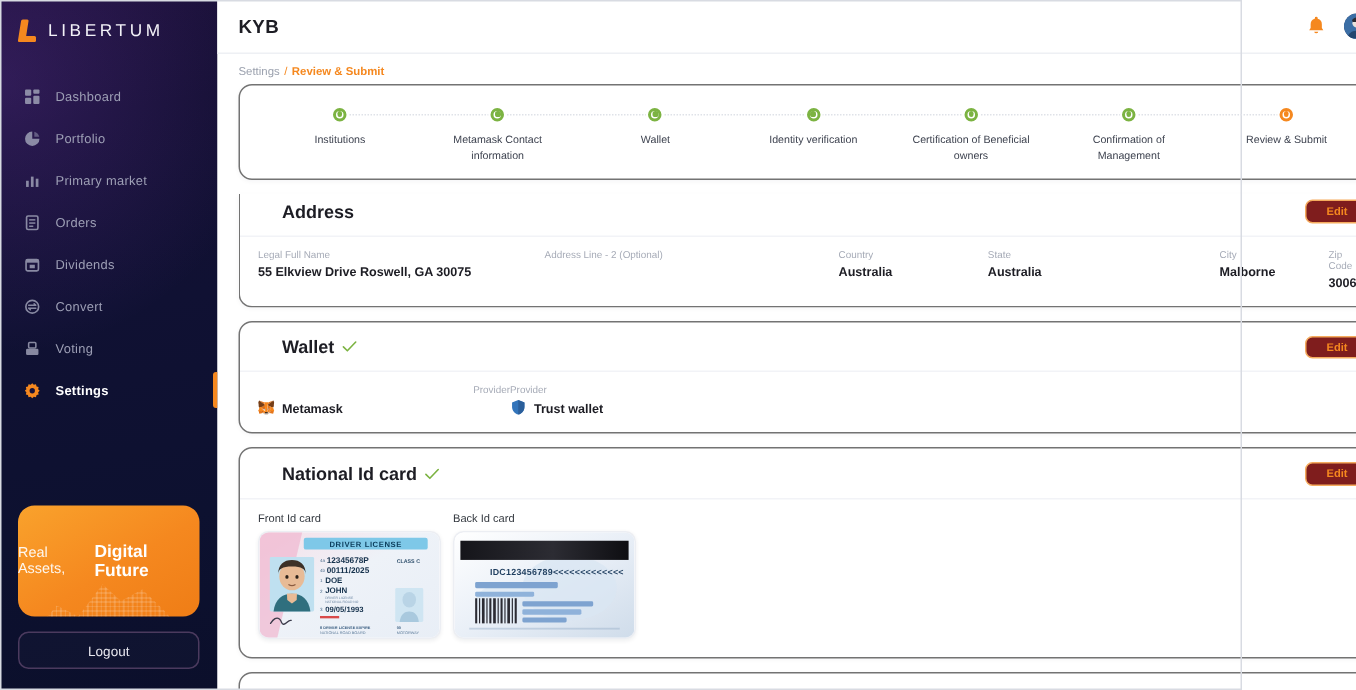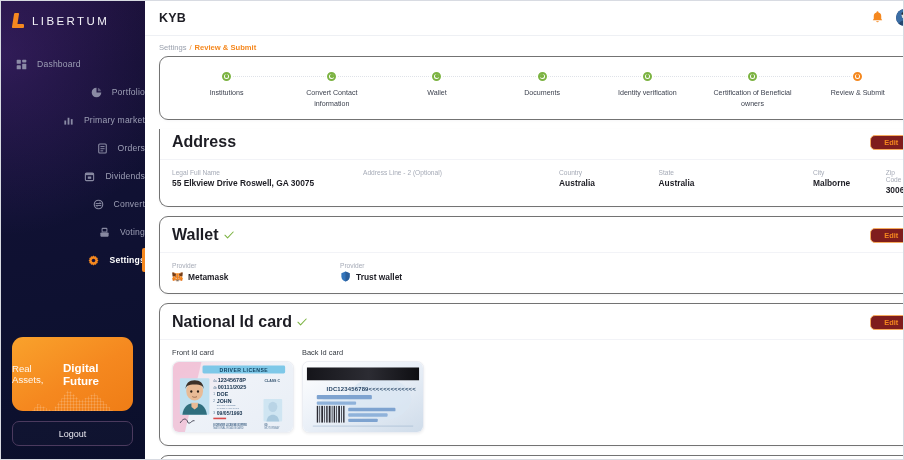--- a/index.html
+++ b/index.html
@@ -1,21 +1,21 @@
 <!DOCTYPE html>
 <html><head>
 <meta charset="utf-8">
 <style>
   * { box-sizing: border-box; margin: 0; padding: 0; }
   html, body {
     width: 904px; height: 460px;
     font-family: "Liberation Sans", sans-serif;
     background: #ffffff; overflow: hidden;
   }
-  .app { display: flex; width: 904px; height: 460px; position: relative; }
+  .app { display: flex; width: 828px; height: 460px; position: relative; }
 
   
   .sidebar {
     width: 145px; height: 460px; flex: 0 0 145px;
     background: linear-gradient(170deg,#1a1038 0%,#130f32 18%,#101133 45%,#0d1130 75%,#0b0f2b 100%);
     position: relative; overflow: hidden;
     display: flex; flex-direction: column;
   }
   .sidebar::after{
     content:""; position:absolute; left:0; top:0; width:100%; height:100%;
@@ -33,21 +33,21 @@
     color:#f3f2f8; font-size:11.5px; letter-spacing:2.4px; font-weight:400;
   }
 
   .nav { margin-top:22px; position:relative; z-index:2; }
   .nav-item {
     display:flex; align-items:center; gap:10px;
     height:28px; padding-left:16px; position:relative;
     color:#9d9fb5; font-size:8.6px; letter-spacing:.2px;
     margin-bottom:0;
   }
-  .nav-item + .nav-item { margin-top: 0; justify-content: flex-end; }
+  .nav-item + .nav-item { margin-top: 0; }
   .nav-label{ white-space:nowrap; }
   .nav-item.active .nav-label { color:#ffffff; font-weight:600; }
   .nav-item.active::after{
     content:""; position:absolute; right:0; top:2px; bottom:2px; width:3px;
     background:#f5881f; border-radius:2px 0 0 2px;
   }
   .nav-ico { width:11px; height:11px; flex:0 0 11px; display:block; opacity:.85; }
   .nav-item.active .nav-ico { opacity:1; }
 
   .promo {
@@ -126,40 +126,40 @@
   .step-label {
     margin-top:5px; font-size:7.1px; color:#3d424f; text-align:center; line-height:1.5;
     max-width:88px;
   }
 
   
   .sec-head {
     display:flex; align-items:center; padding:9px 12px 8px 12px;
     border-bottom:1px solid #f2f3f7; position:relative;
   }
-  .sec-title { font-size:16px; font-weight:700; color:#1d1d24; display:flex; align-items:center; gap:5px;}
+  .sec-title { font-size:12px; font-weight:700; color:#1d1d24; display:flex; align-items:center; gap:5px;margin-left:16px;}
   .check { width:10px; height:8px; display:block; }
   .edit-btn {
     margin-left:auto; border:1px solid #f5ab5e; color:#f5881f; background:#7f1d1d;
     font-size:7.4px; font-weight:700; border-radius:5px; padding:3px 13px; line-height:1;
   }
 
   .fields { display:flex; padding:9px 12px 11px 12px; }
   .field { display:flex; flex-direction:column; gap:2px; }
   .f-label { font-size:6.6px; color:#a6abb7; }
   .f-value { font-size:8.4px; color:#1d1d24; font-weight:700; }
 
   .w-col-1 { width:192px; }
   .w-col-2 { width:197px; }
   .w-col-3 { width:100px; }
   .w-col-4 { width:107px; }
   .w-col-5 { width:73px;margin-left:48px; }
   .w-col-6 { width:auto; }
 
-  .prov-col-1 { width:168px; }
+  .prov-col-1 { width:168px;text-align:right; }
   .prov-val { display:flex; align-items:center; gap:5px; }
   .prov-ico { width:11px; height:11px; display:block; }
 
   
   .card.clipped-top {
     border-top:none; border-radius:0 0 9px 9px; margin-top:0;
   }
   .card.clipped-top .sec-head { padding-top:4px; }
 
   
@@ -319,55 +319,55 @@
                 <span class="dot inner"></span>
               </div>
             <span class="step-label">Institutions</span>
           </div>
 
           <div class="step">
             <div class="dot-row">
                 <span class="line"></span>
                 <span class="dot inner"></span>
               </div>
-            <span class="step-label">Convert Contact information</span>
+            <span class="step-label">Metamask Contact information</span>
           </div>
 
           <div class="step">
             <div class="dot-row">
                 <span class="line"></span>
                 <span class="dot inner"></span>
               </div>
             <span class="step-label">Wallet</span>
           </div>
 
+
           <div class="step">
             <div class="dot-row">
                 <span class="line"></span>
                 <span class="dot inner"></span>
               </div>
-            <span class="step-label">Documents</span>
+            <span class="step-label">Identity verification</span>
           </div>
 
           <div class="step">
             <div class="dot-row">
                 <span class="line"></span>
                 <span class="dot inner"></span>
               </div>
-            <span class="step-label">Identity verification</span>
+            <span class="step-label">Certification of Beneficial owners</span>
           </div>
 
           <div class="step">
             <div class="dot-row">
                 <span class="line"></span>
                 <span class="dot inner"></span>
               </div>
-            <span class="step-label">Certification of Beneficial owners</span>
-          </div>
-
+            <span class="step-label">Confirmation of Management</span>
+          </div>
 
           <div class="step">
             <div class="dot-row">
                 <span class="dot inner current"></span>
               </div>
             <span class="step-label">Review &amp; Submit</span>
           </div>
 
         </div>
       </div>

